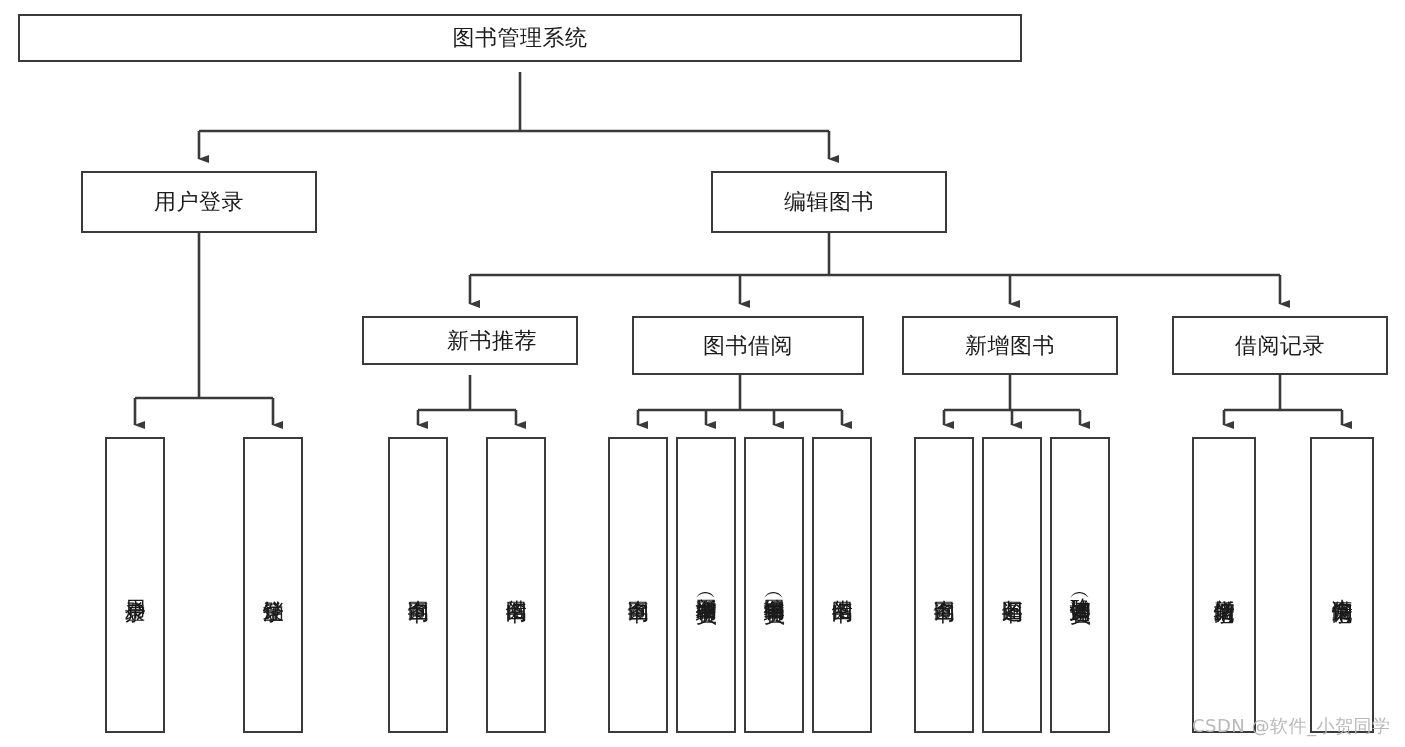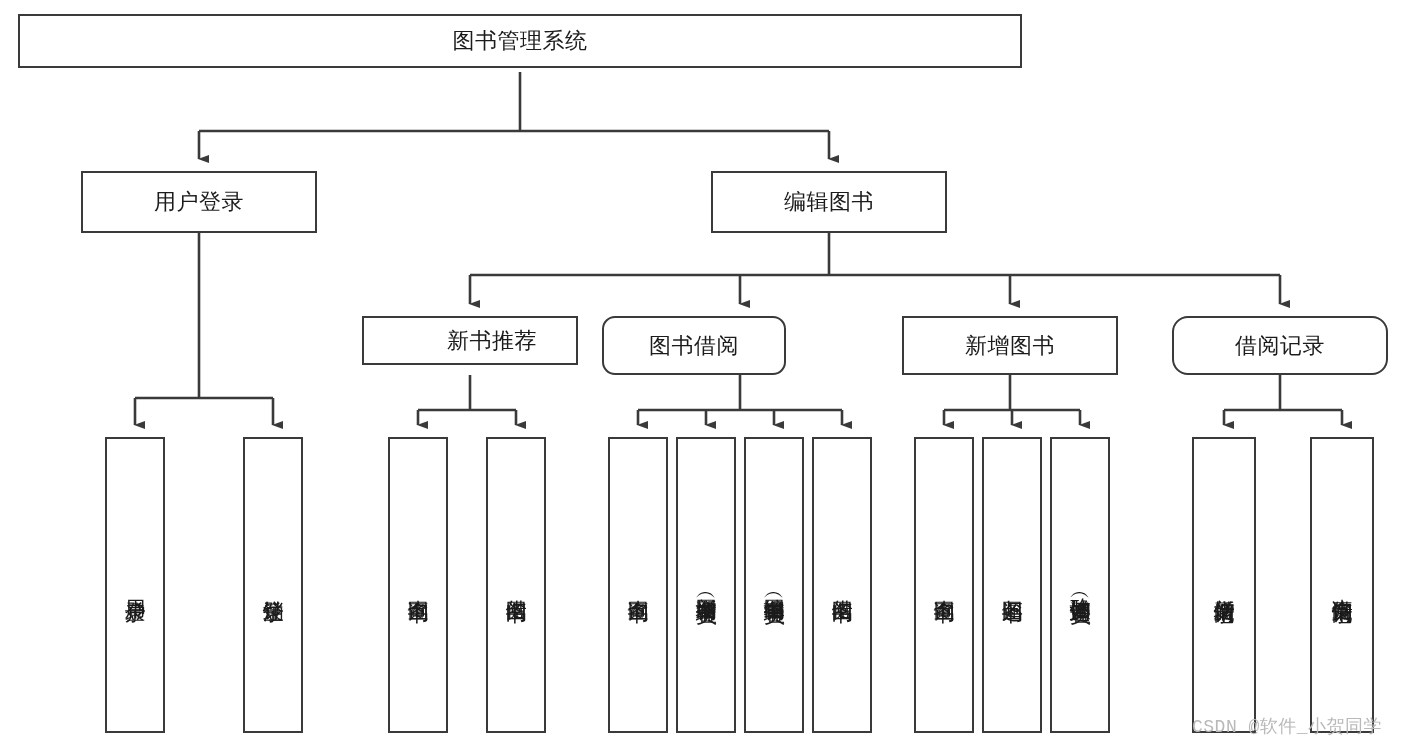--- a/index.html
+++ b/index.html
@@ -59,21 +59,20 @@
     display: block;
     white-space: normal;
   }
   .watermark {
     position: absolute;
     font-size: 18px;
     color: #b9b9b9;
     letter-spacing: 0.5px;
     white-space: nowrap;
     user-select: none;
-    font-family: Liberation Mono, monospace;
   }
 </style>
 </head>
 <body>
 
 <div id="canvas">
   <svg id="wires" viewBox="0 0 1405 747" xmlns="http://www.w3.org/2000/svg">
     <defs>
       <marker id="arrowhead" markerWidth="10" markerHeight="11" refX="4.2" refY="10" orient="auto" markerUnits="userSpaceOnUse">
         <polygon points="0.3,0 8.1,0 4.2,11" fill="#3a3a3a"></polygon>
@@ -110,39 +109,39 @@
         <line x1="1012" y1="410" x2="1012" y2="425" marker-end="url(#arrowhead)"></line>
         <line x1="1080" y1="410" x2="1080" y2="425" marker-end="url(#arrowhead)"></line>
         <line x1="1280" y1="375" x2="1280" y2="410"></line>
         <line x1="1224" y1="410" x2="1342" y2="410"></line>
         <line x1="1224" y1="410" x2="1224" y2="425" marker-end="url(#arrowhead)"></line>
         <line x1="1342" y1="410" x2="1342" y2="425" marker-end="url(#arrowhead)"></line>
       </g>
   </svg>
 
   <div id="nodes-layer">
-      <div class="node root horiz" style="left: 18px; top: 14px; width: 1004px; height: 54px;">
+      <div class="node root horiz" style="left: 18px; top: 14px; width: 1004px; height: 48px;">
         <span>图书管理系统</span>
       </div>
       <div class="node horiz" style="left: 81px; top: 171px; width: 236px; height: 62px;">
         <span>用户登录</span>
       </div>
       <div class="node horiz" style="left: 711px; top: 171px; width: 236px; height: 62px;">
         <span>编辑图书</span>
       </div>
       <div class="node horiz" style="left: 362px; top: 316px; width: 216px; height: 49px; padding-left: 44px;">
         <span>新书推荐</span>
       </div>
-      <div class="node horiz" style="left: 602px; top: 316px; width: 184px; height: 59px; border-radius: 13px;">
+      <div class="node horiz" style="left: 632px; top: 316px; width: 232px; height: 59px;">
         <span>图书借阅</span>
       </div>
       <div class="node horiz" style="left: 902px; top: 316px; width: 216px; height: 59px;">
         <span>新增图书</span>
       </div>
-      <div class="node horiz" style="left: 1172px; top: 316px; width: 216px; height: 59px; border-radius: 16px;">
+      <div class="node horiz" style="left: 1172px; top: 316px; width: 216px; height: 59px;">
         <span>借阅记录</span>
       </div>
       <div class="node vert" style="left: 105px; top: 437px; width: 60px; height: 296px;">
         <span class="vtext">用户登录</span>
       </div>
       <div class="node vert" style="left: 243px; top: 437px; width: 60px; height: 296px;">
         <span class="vtext">注销登录</span>
       </div>
       <div class="node vert" style="left: 388px; top: 437px; width: 60px; height: 296px;">
         <span class="vtext">查询图书</span>

